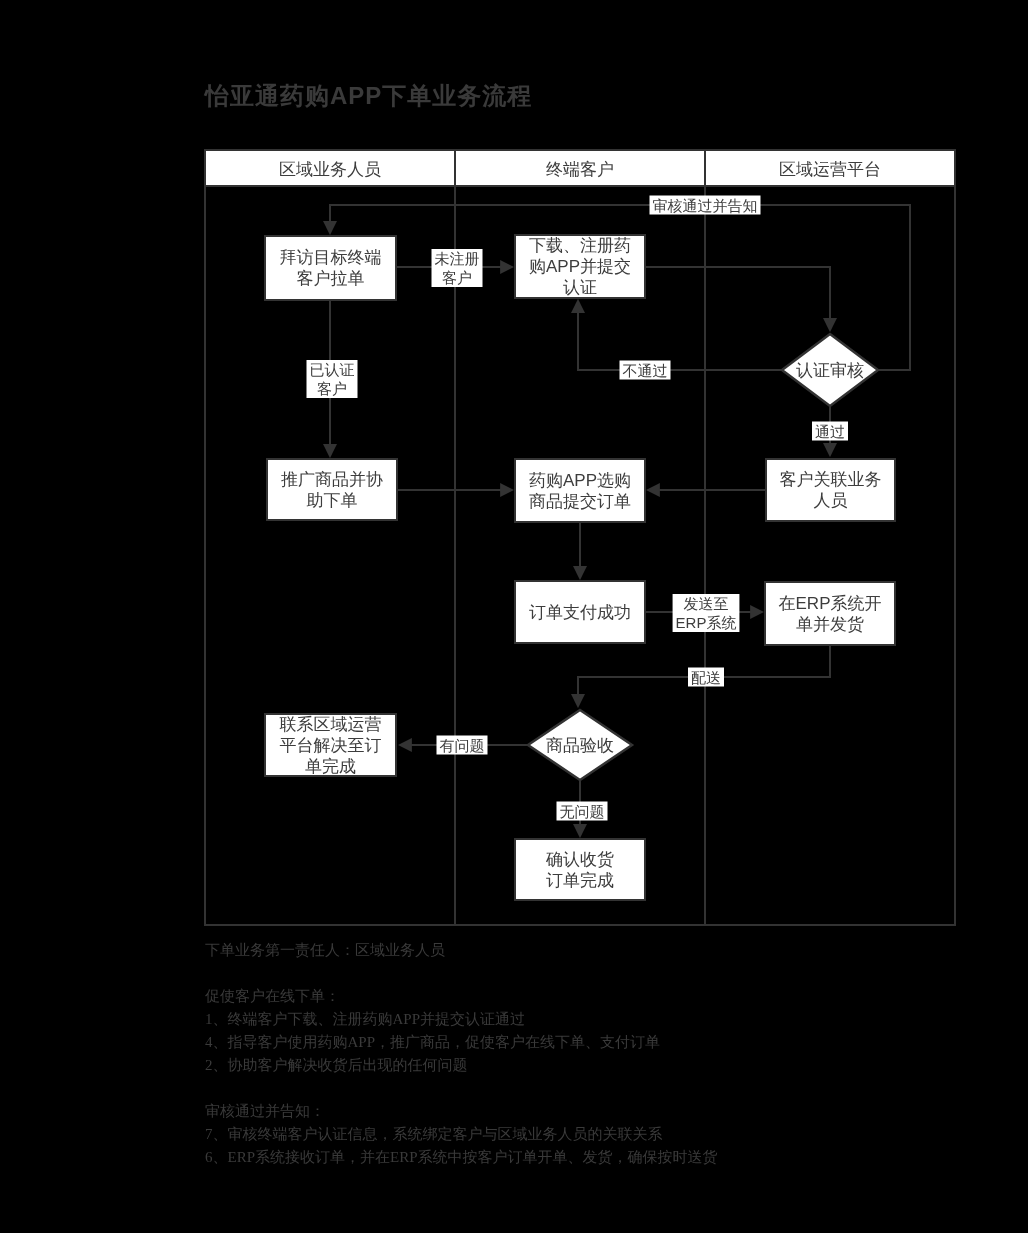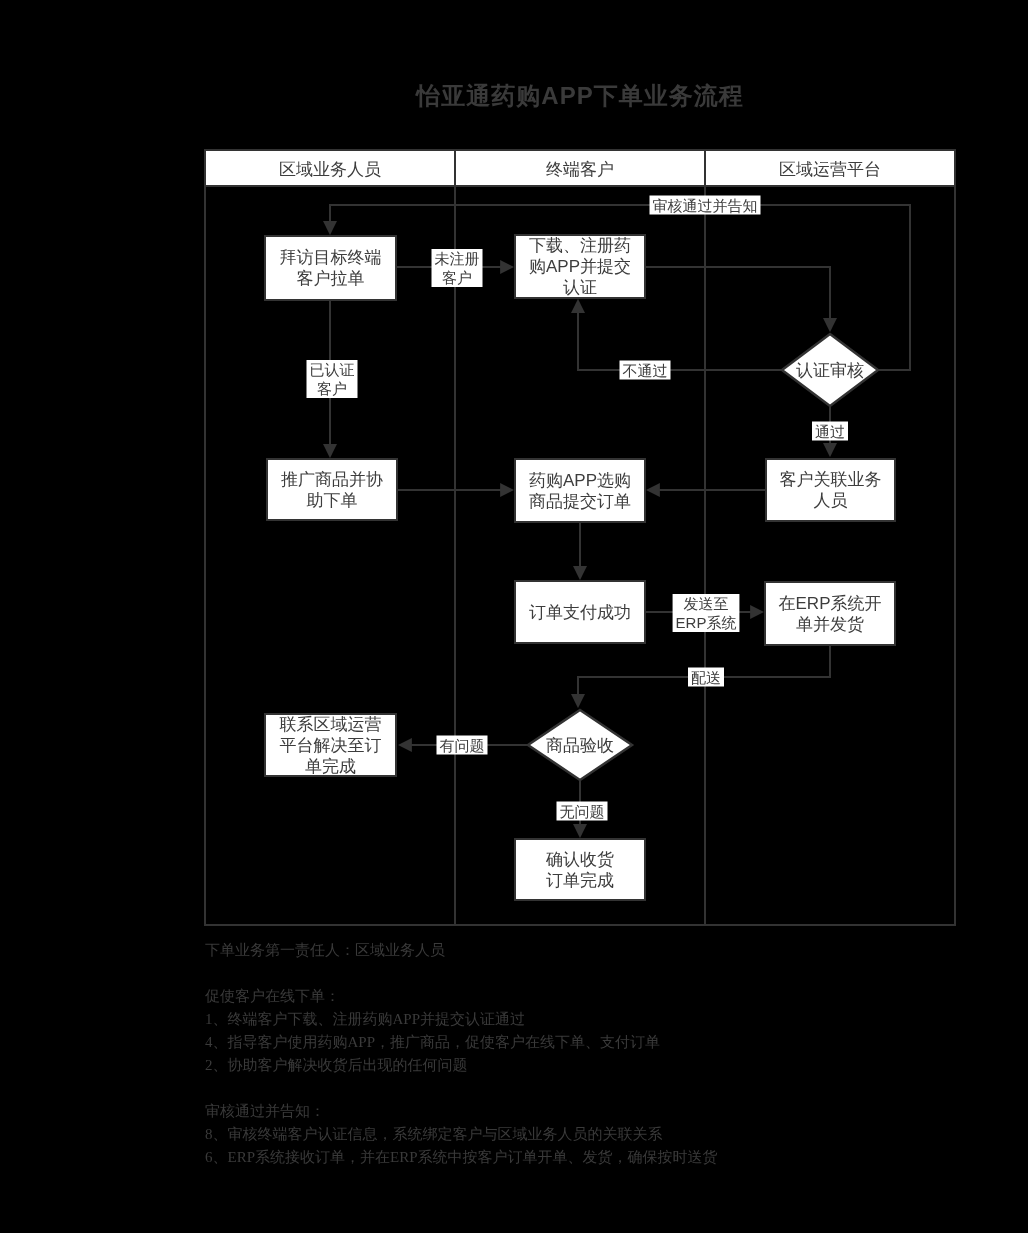--- a/index.html
+++ b/index.html
@@ -1,18 +1,18 @@
 <!DOCTYPE html>
 <html><head>
 <meta charset="utf-8">
 <style>
   html,body{margin:0;padding:0;background:#000;}
   #page{position:relative;width:1028px;height:1233px;background:#000;overflow:hidden;
         font-family:"Liberation Sans",sans-serif;}
-  #page-title{position:absolute;left:205px;top:80px;width:750px;text-align:center;
+  #page-title{position:absolute;left:205px;top:80px;width:750px;text-align:left;
         font-size:24px;font-weight:bold;letter-spacing:1px;color:#3a3a3a;}
   #flow-svg{position:absolute;left:0;top:0;}
   #flow-svg text{font-family:"Liberation Sans",sans-serif;text-anchor:middle;dominant-baseline:central;}
   #notes{position:absolute;left:205px;top:939px;width:720px;font-family:Liberation Serif, serif;}
   .note-line{font-size:15px;line-height:23px;color:#3a3a3a;white-space:pre;}
 </style>
 </head>
 <body>
 
 <div id="page">
@@ -119,16 +119,16 @@
     </svg>
   <div id="notes">
       <div class="note-line">下单业务第一责任人：区域业务人员</div>
       <div class="note-line">&nbsp;</div>
       <div class="note-line">促使客户在线下单：</div>
       <div class="note-line">1、终端客户下载、注册药购APP并提交认证通过</div>
       <div class="note-line">4、指导客户使用药购APP，推广商品，促使客户在线下单、支付订单</div>
       <div class="note-line">2、协助客户解决收货后出现的任何问题</div>
       <div class="note-line">&nbsp;</div>
       <div class="note-line">审核通过并告知：</div>
-      <div class="note-line">8、审核终端客户认证信息，系统绑定客户与区域业务人员的关联关系</div>
+      <div class="note-line">7、审核终端客户认证信息，系统绑定客户与区域业务人员的关联关系</div>
       <div class="note-line">6、ERP系统接收订单，并在ERP系统中按客户订单开单、发货，确保按时送货</div>
     </div>
 </div>
 
 </body></html>

